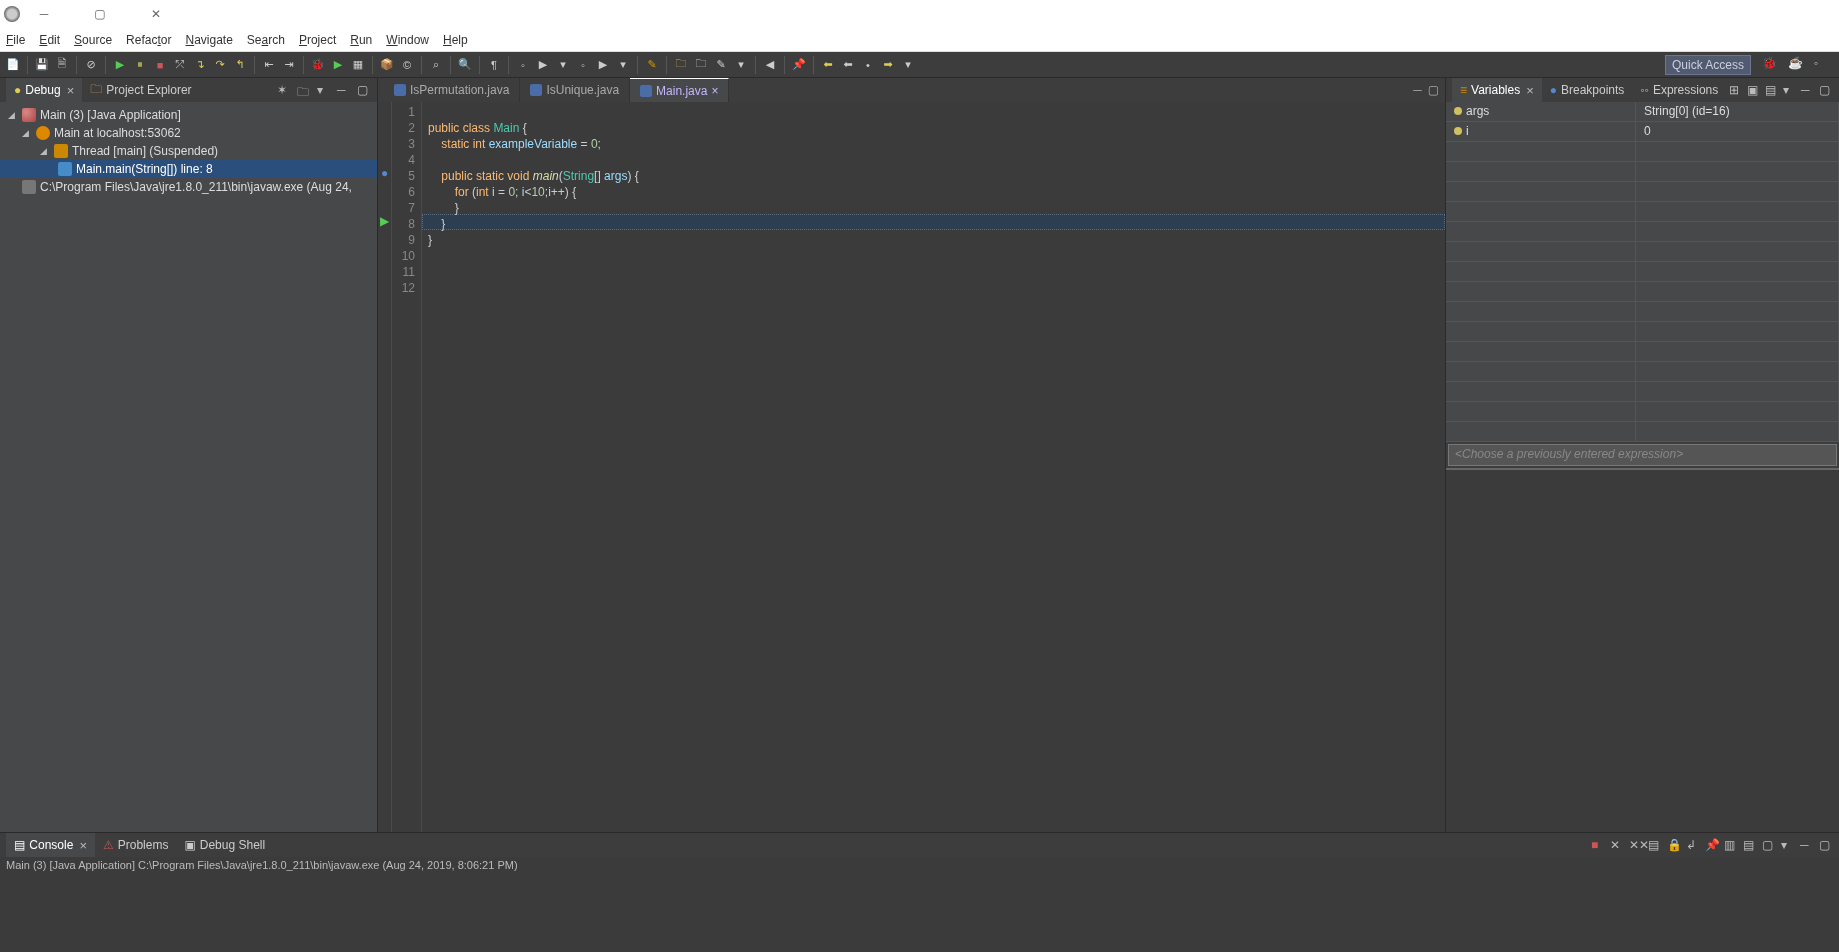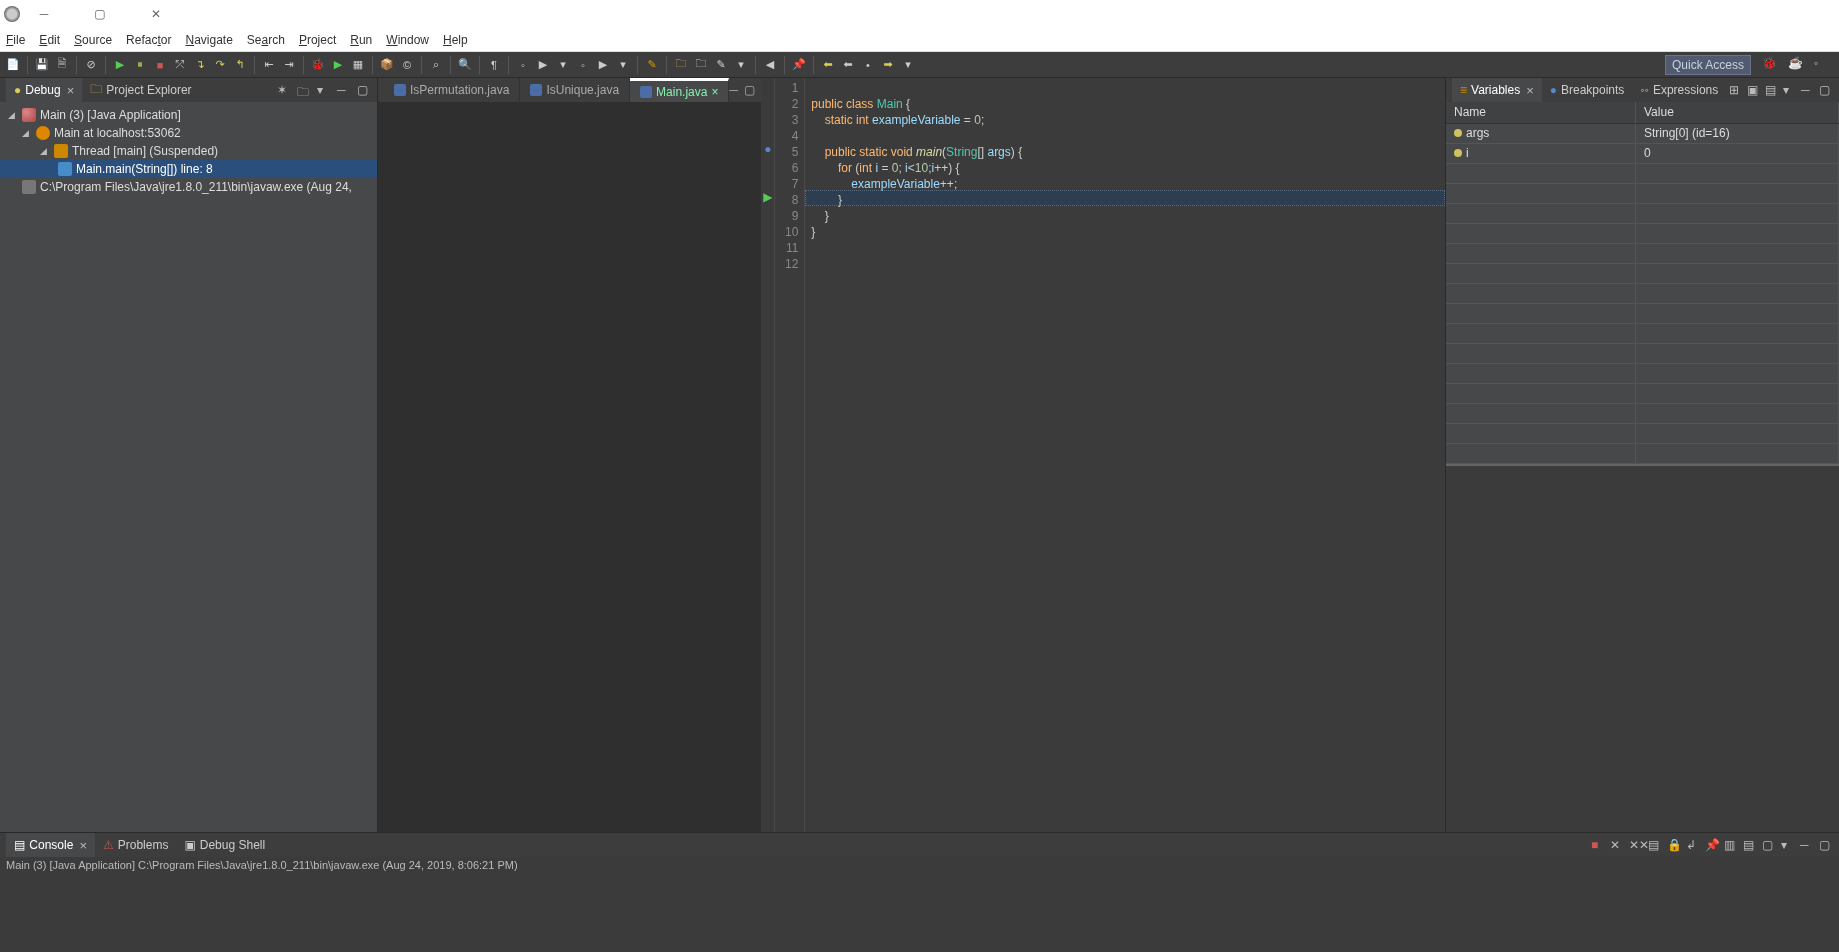--- a/index.html
+++ b/index.html
@@ -27,24 +27,24 @@
 .tree{padding:4px 0;color:#ddd}
 .tree-row{display:flex;align-items:center;height:18px;padding-left:8px;gap:4px}
 .tree-row .tw{width:10px;font-size:9px;color:#bbb}
 .tree-row .ico{width:14px;height:14px;display:inline-block}
 .tree-row.sel{background:#2a4f7c;color:#fff}
 .indent1{padding-left:22px} .indent2{padding-left:40px} .indent3{padding-left:58px}
 .ico-java{background:radial-gradient(circle at 30% 30%,#d88,#a44);border-radius:2px}
 .ico-thread{background:#4a4a4a;border-radius:2px}
 .ico-stack{background:#468cc8;border-radius:2px}
 .ico-exe{background:#777;border-radius:2px}
-.center-pane{flex:1;display:flex;flex-direction:row;background:#2f2f2f}
+.center-pane{flex:1;display:flex;flex-direction:column;background:#2f2f2f}
 .editor-tabs{height:24px;background:#3d3d3d;display:flex;align-items:center;padding-left:6px}
 .etab{display:flex;align-items:center;height:24px;padding:0 10px;gap:4px;color:#aaa;border-right:1px solid #333}
-.etab.active{background:#47484a;color:#86efac;border-top:3px solid #ffffff}
+.etab.active{background:#47484a;color:#c4b5fd;border-top:1px solid #ffffff}
 .etab .fico{width:12px;height:12px;background:#4a6da7;border-radius:2px;display:inline-block}
 .editor{flex:1;display:flex;background:#3b3b3b;font-family:Consolas,monospace;font-size:13px;overflow:hidden}
 .gutter{width:30px;background:#3b3b3b;color:#888;text-align:right;padding:2px 6px 0 0;border-right:1px solid #4a4a4a}
 .gutter div{height:16px;line-height:16px}
 .marker-col{width:14px;background:#3b3b3b;border-right:1px solid #4a4a4a}
 .marker-col div{height:16px}
 .code{flex:1;padding:2px 0 0 6px;color:#ccc;position:relative}
 .code div{height:16px;line-height:16px;white-space:pre}
 .kw{color:#fdba74} .fn{color:#dcdcaa;font-style:italic} .var{color:#9cdcfe;} .num{color:#b5cea8} .cls{color:#4ec9b0} .mem{color:#d8a070;font-style:italic}
 .current-line{background:#2c3e50;position:absolute;left:0;right:0;height:16px;z-index:0;border:1px dotted #5a6a80}
@@ -248,21 +248,20 @@
           <div>12</div>
       </div>
       <div class="code">
         <div class="current-line" style="top:112px"></div>
         <div class="l"></div>
         <div class="l"><span class="kw">public class </span><span class="cls">Main </span><span>{</span></div>
         <div class="l"><span class="kw">    static int </span><span class="var">exampleVariable</span><span> = </span><span class="num">0</span><span>;</span></div>
         <div class="l"></div>
         <div class="l"><span class="kw">    public static void </span><span class="fn">main</span><span>(</span><span class="cls">String</span><span>[] </span><span class="var">args</span><span>) {</span></div>
         <div class="l"><span class="kw">        for </span><span>(</span><span class="kw">int </span><span class="var">i</span><span> = </span><span class="num">0</span><span>; </span><span class="var">i</span><span>&lt;</span><span class="num">10</span><span>;</span><span class="var">i</span><span>++) {</span></div>
-        <div class="l"><span>            </span><span class="var">exampleVariable</span><span>++;</span></div>
         <div class="l"><span>        }</span></div>
         <div class="l"><span>    }</span></div>
         <div class="l"><span>}</span></div>
         <div class="l"></div>
       </div>
     </div>
   </div>
 
   <div class="right-pane">
     <div class="var-tabs">
@@ -282,24 +281,20 @@
       <div class="rt" style="margin-left:auto;display:flex;gap:4px;padding-right:6px">
         <span class="ico">⊞</span>
         <span class="ico">▣</span>
         <span class="ico">▤</span>
         <span class="ico">▾</span>
         <span class="ico">─</span>
         <span class="ico">▢</span>
       </div>
     </div>
     <div class="var-table">
-      <div class="var-head">
-        <div class="vcol1">Name</div>
-        <div class="vcol2">Value</div>
-      </div>
       <div class="var-row">
         <div class="vcol1"><span class="dot"></span><span>args</span></div>
         <div class="vcol2">String[0]  (id=16)</div>
       </div>
       <div class="var-row">
         <div class="vcol1"><span class="dot"></span><span>i</span></div>
         <div class="vcol2">0</div>
       </div>
       <div class="var-row">
           <div class="vcol1"></div>
@@ -355,20 +350,21 @@
         </div>
       <div class="var-row">
           <div class="vcol1"></div>
           <div class="vcol2"></div>
         </div>
       <div class="var-row">
           <div class="vcol1"></div>
           <div class="vcol2"></div>
         </div>
     </div>
+    <div class="expr-input">&lt;Choose a previously entered expression&gt;</div>
     <div class="detail-pane"></div>
   </div>
 </div>
 
 <div class="bottom-pane">
   <div class="tabstrip">
     <div class="tab active">
       <span>▤</span>
       <span>Console</span>
       <span class="close">×</span>

